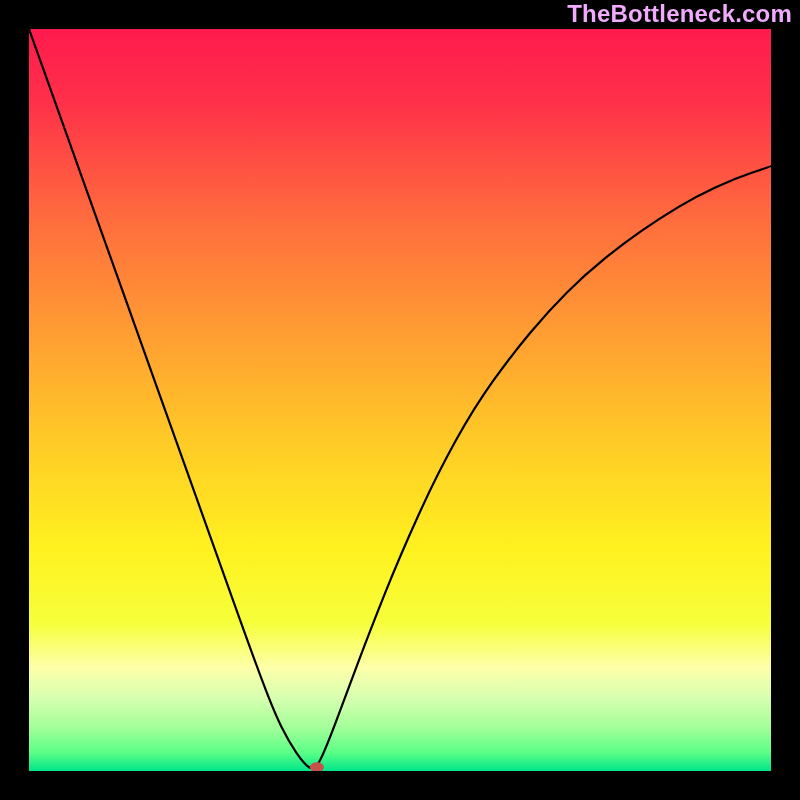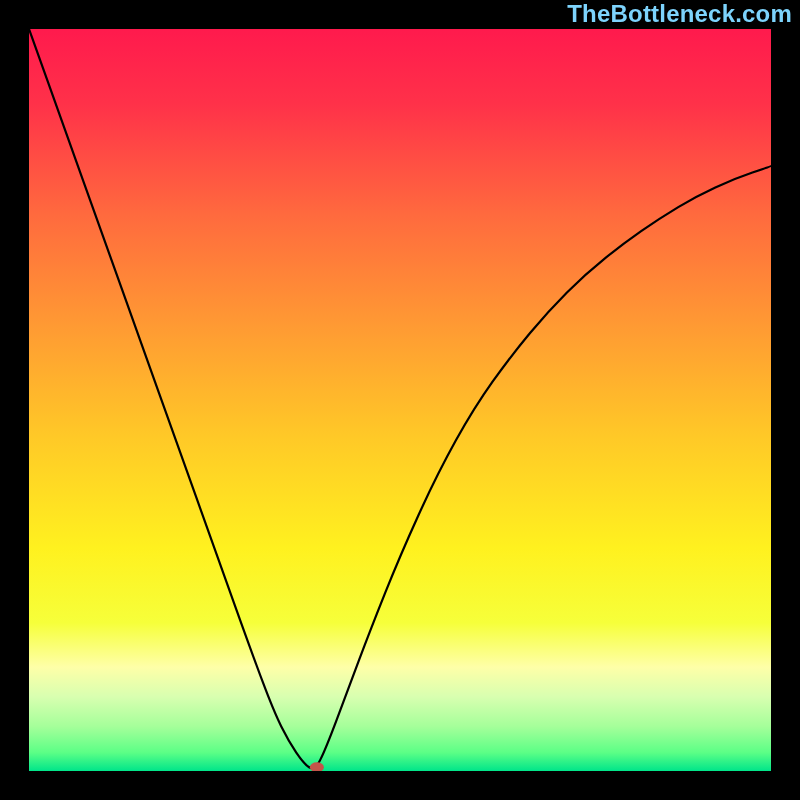--- a/index.html
+++ b/index.html
@@ -14,21 +14,21 @@
   .frame {
     position: relative;
     width: 800px;
     height: 800px;
     background: #000;
   }
   .attribution {
     position: absolute;
     top: 0;
     right: 8px;
-    color: #7dd3fc;
+    color: #f0abfc;
     font-size: 24px;
     font-weight: 600;
     letter-spacing: 0.2px;
     user-select: none;
     text-align: center;
   }
   .plot-wrap {
     position: absolute;
     
     left: 29px;

